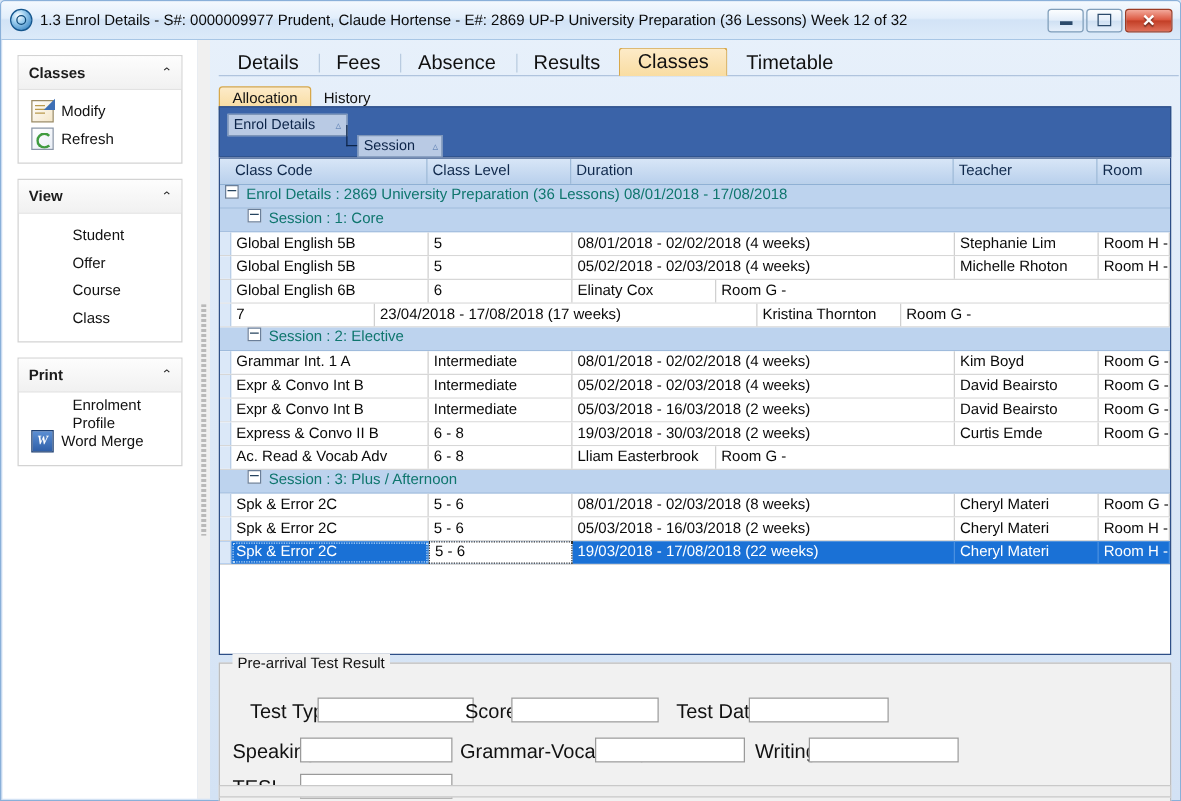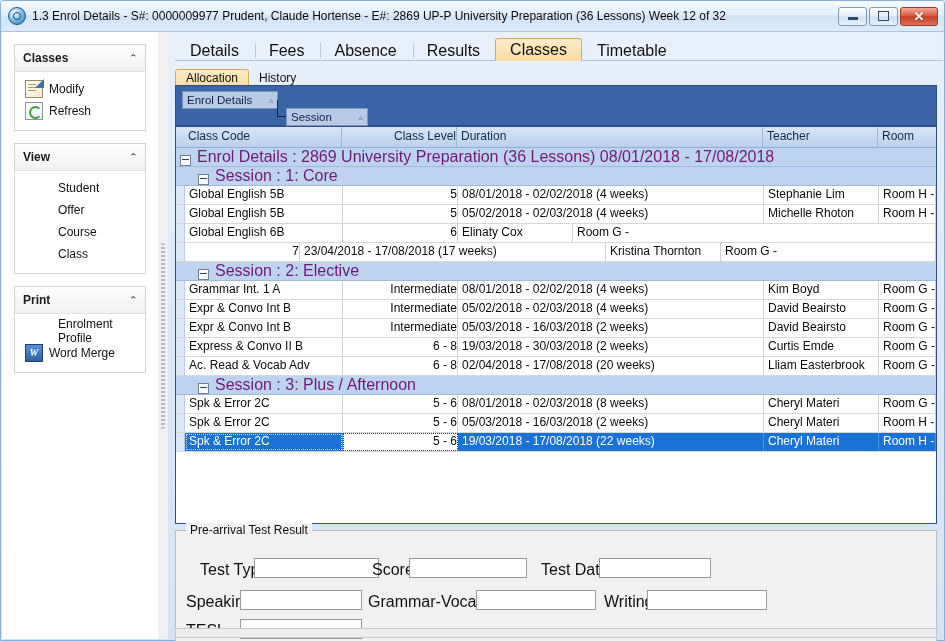--- a/index.html
+++ b/index.html
@@ -189,21 +189,21 @@
   .fchip{
     position:absolute;height:18px;
     background:#b9cae4;border:1px solid #7d95b8;
     display:flex;align-items:center;padding:0 4px;
     font-size:11.5px;color:#0c2448;box-sizing:border-box;
   }
   .fchip .tri{
     margin-left:auto;padding-left:14px;color:#6d8cbb;font-size:9px;line-height:1;
   }
   .fchip#chip1{left:6px;top:5px;width:96px;}
-  .fchip#chip2{left:110px;top:22px;width:82px;text-align:center;}
+  .fchip#chip2{left:110px;top:22px;width:68px;text-align:center;}
   .chip-elbow{
     position:absolute;left:101px;top:14px;width:10px;height:16px;
     border-left:1px solid #0c2448;border-bottom:1px solid #0c2448;
   }
 
   
   .gridwrap{
     position:absolute;left:6px;top:94px;right:6px;height:398px;
     background:#fff;border:1px solid #2e4f87;box-sizing:border-box;
     overflow:hidden;
@@ -213,44 +213,44 @@
     background:linear-gradient(180deg,#d8e6f7 0%,#b9d0ec 100%);
     border-bottom:1px solid #8fb0d4;
   }
   .gh{
     font-size:12px;color:#10294c;line-height:19px;padding-left:4px;
     border-right:1px solid #9ebad8;box-sizing:border-box;overflow:hidden;
     white-space:nowrap;
   }
   .c-indent{flex:0 0 8px;border-right:none;}
   .c-code{flex:0 0 158px;}
-  .c-level{flex:0 0 115px;text-align:right;}
+  .c-level{flex:0 0 115px;}
   .c-dur{flex:0 0 306px;}
   .c-teacher{flex:0 0 115px;}
   .c-room{flex:1 1 auto;border-right:none;}
 
   .grow{display:flex;height:18px;border-bottom:1px solid #d7d7d7;background:#fff;}
   .gcell{
     font-size:12px;color:#0a0a0a;line-height:17px;padding-left:4px;
     border-right:1px solid #d0d0d0;box-sizing:border-box;
     white-space:nowrap;overflow:hidden;
   }
   .grow.selected{background:#1a71d6;}
   .grow.selected .gcell{color:#fff;border-right:1px solid #4a90e0;}
   .grow.selected .gcell.focus{
     background:#fff;color:#0a0a0a;border:1px dotted #333;box-sizing:border-box;
     line-height:15px;
   }
   .grow.selected .gcell.dotted{outline:1px dotted #bcd9f5;outline-offset:-2px;}
 
   
   .grouprow{
-    display:flex;align-items:flex-end;height:18px;
+    display:flex;align-items:flex-start;height:18px;
     background:#bdd3ee;border-bottom:1px solid #9fbbdc;
-    font-size:16px;color:#701a75;white-space:nowrap;
+    font-size:12px;color:#0f766e;white-space:nowrap;
   }
   .grouprow.lvl1{padding-left:4px;}
   .grouprow.lvl2{padding-left:22px;}
   .expander{
     width:9px;height:9px;border:1px solid #6b7f99;background:#fff;
     display:inline-flex;align-items:center;justify-content:center;
     margin-right:6px;flex:0 0 auto;position:relative;
   }
   .expander:before{
     content:"";position:absolute;left:1px;right:1px;top:3px;height:1px;background:#27445f;
@@ -475,21 +475,20 @@
         <div class="gcell c-code">Express &amp; Convo II B</div>
         <div class="gcell c-level">6 - 8</div>
         <div class="gcell c-dur">19/03/2018 - 30/03/2018 (2 weeks)</div>
         <div class="gcell c-teacher">Curtis Emde</div>
         <div class="gcell c-room">Room G -</div>
       </div>
       <div class="grow">
         <div class="rowindent"></div>
         <div class="gcell c-code">Ac. Read &amp; Vocab Adv</div>
         <div class="gcell c-level">6 - 8</div>
-        <div class="gcell c-dur">02/04/2018 - 17/08/2018 (20 weeks)</div>
         <div class="gcell c-teacher">Lliam Easterbrook</div>
         <div class="gcell c-room">Room G -</div>
       </div>
 
       <div class="grouprow lvl2">
         <div class="expander"></div>
         <span>Session : 3: Plus / Afternoon</span>
       </div>
 
       <div class="grow">

